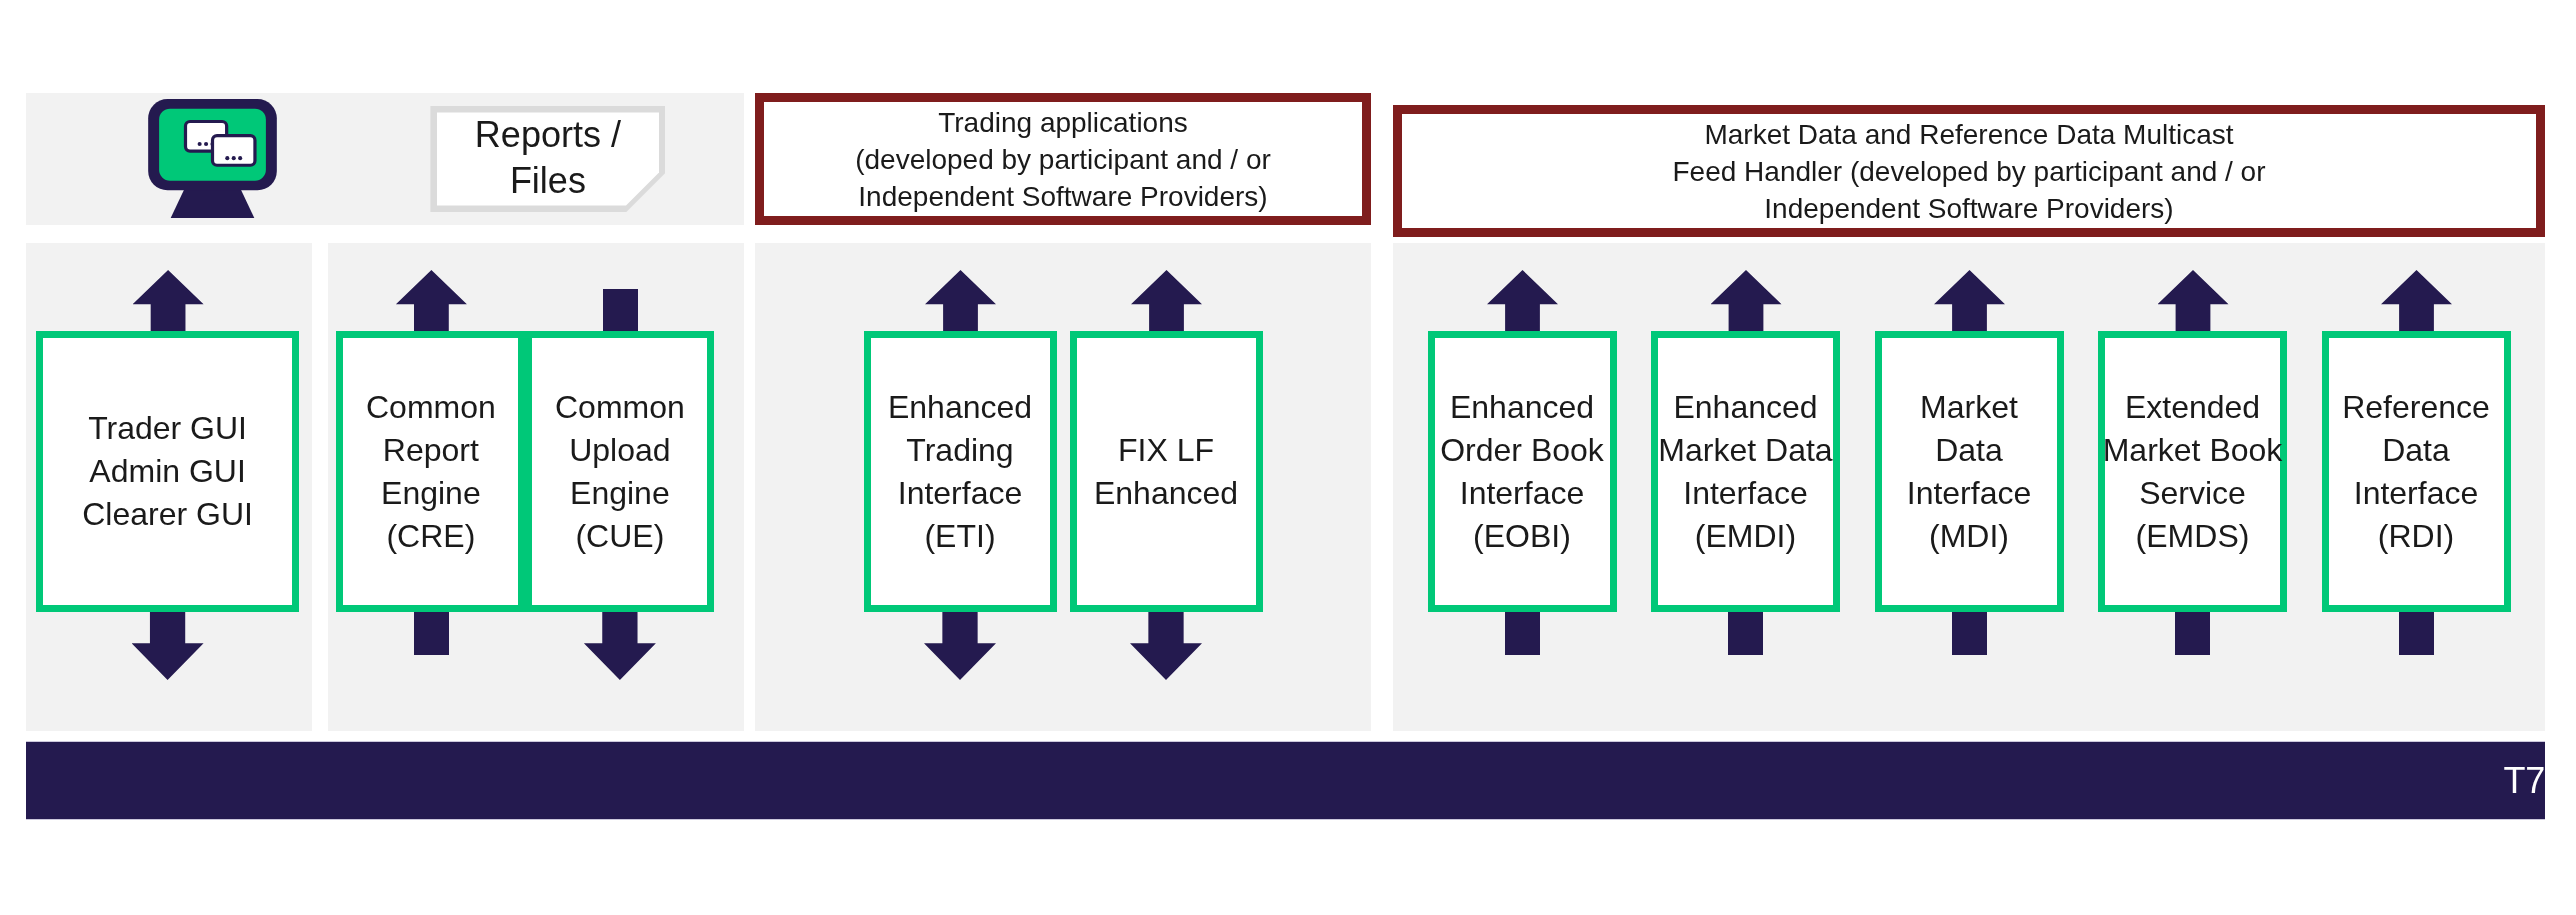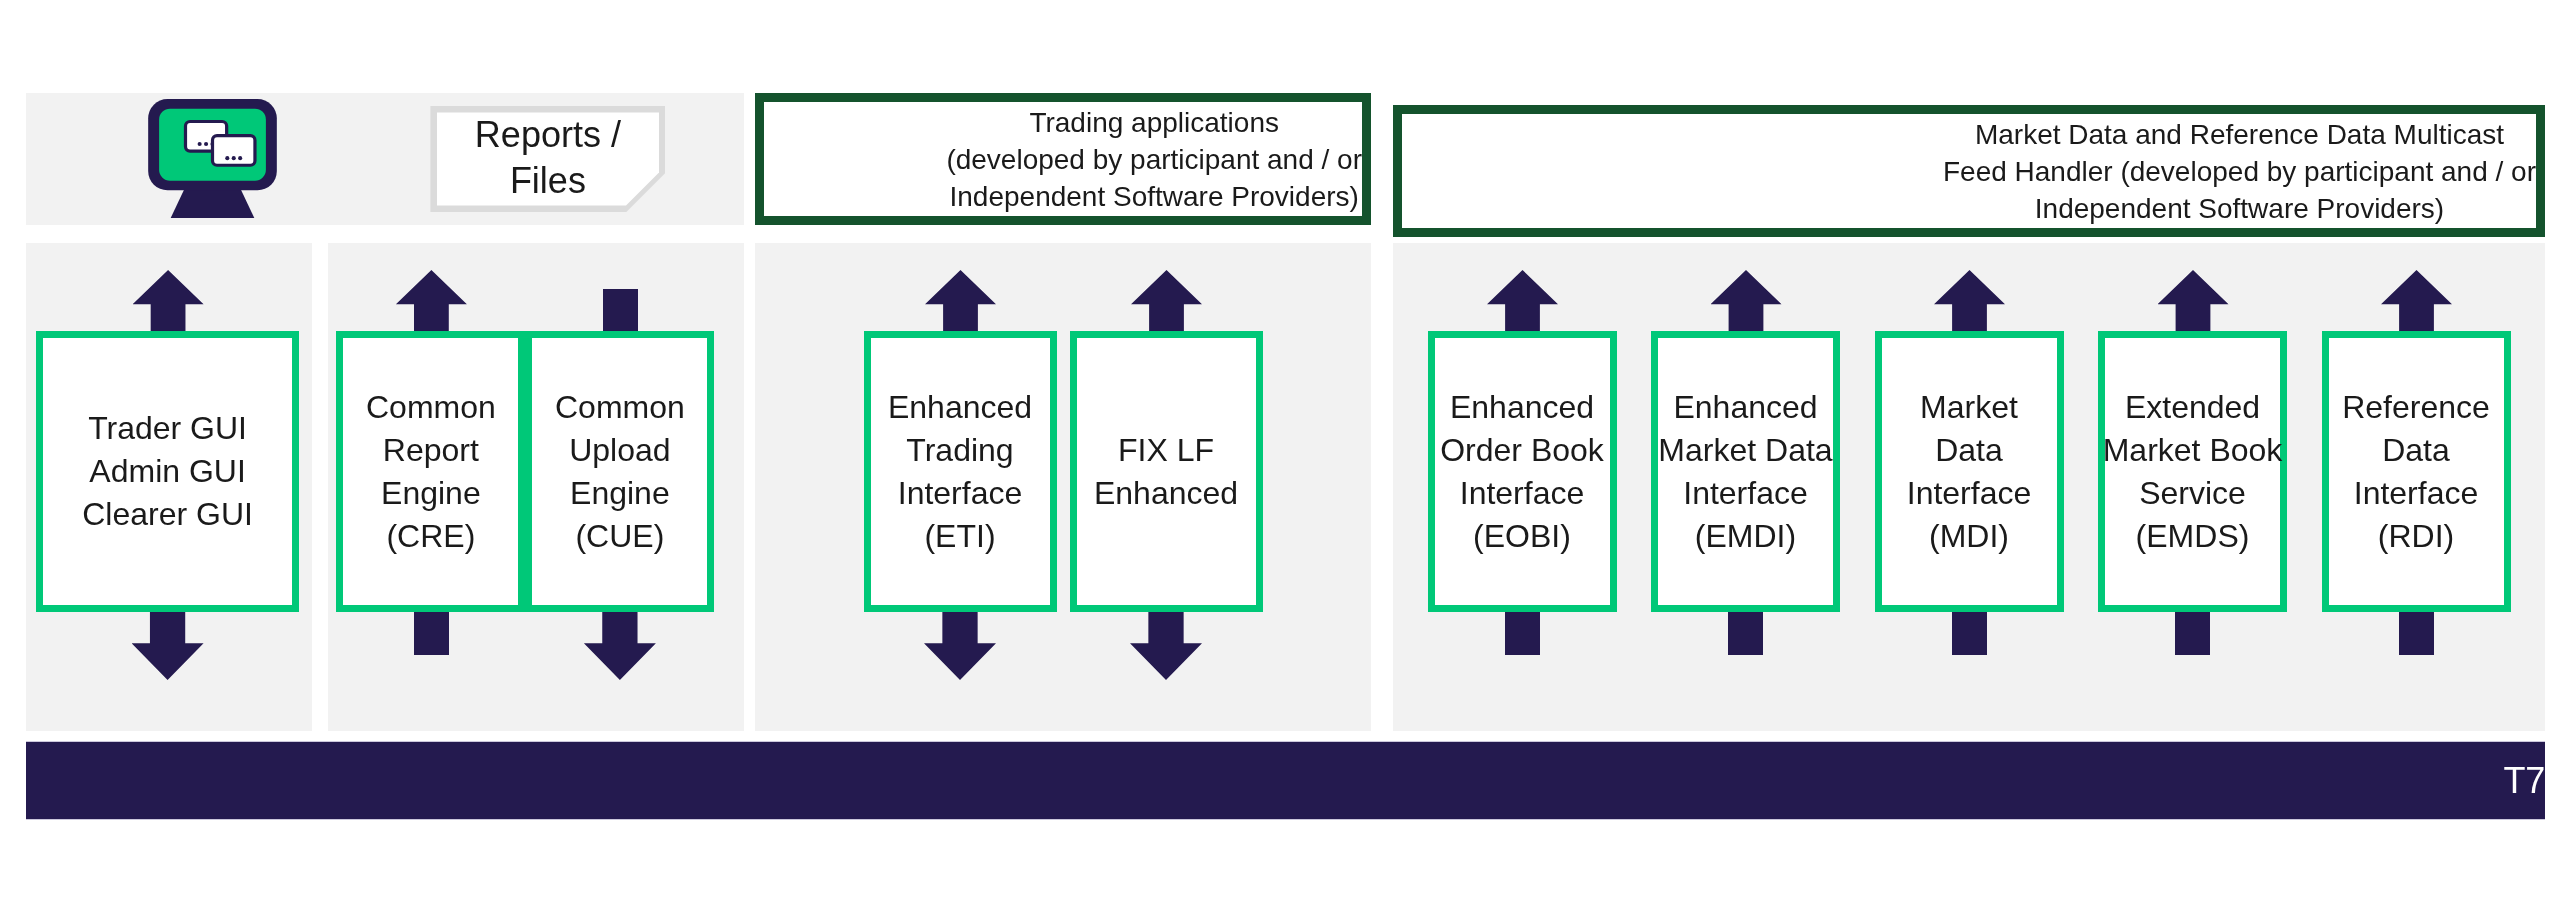--- a/index.html
+++ b/index.html
@@ -25,22 +25,22 @@
   }
   .note-inner{
     position:absolute;left:6.4px;top:6.4px;right:6.4px;bottom:6.4px;
     background:#ffffff;
     clip-path:polygon(0 0,100% 0,100% calc(100% - 33px),calc(100% - 33px) 100%,0 100%);
     display:flex;align-items:flex-start;justify-content:center;
   }
   .note-inner span{white-space:pre;text-align:center;font-size:36px;line-height:46px;}
   .hdr{
     position:absolute;top:93px;height:132px;
-    background:#ffffff;border:9px solid #14532d;
-    display:flex;align-items:center;justify-content:flex-end;
+    background:#ffffff;border:9px solid #7f1d1d;
+    display:flex;align-items:center;justify-content:center;
   }
   .hdr.trading{left:755px;width:616px;}
   .hdr.market{left:1393px;width:1152px;margin-top:12px;}
   .hdr span{white-space:pre;text-align:center;font-size:28px;line-height:37px;}
   
   .panel{
     position:absolute;top:243px;height:488px;background:#F2F2F2;
   }
   .panel.p1{left:26.4px;width:286px;}
   .panel.p2{left:328px;width:416px;display:flex;padding:0 16.7px 0 8.4px;}

